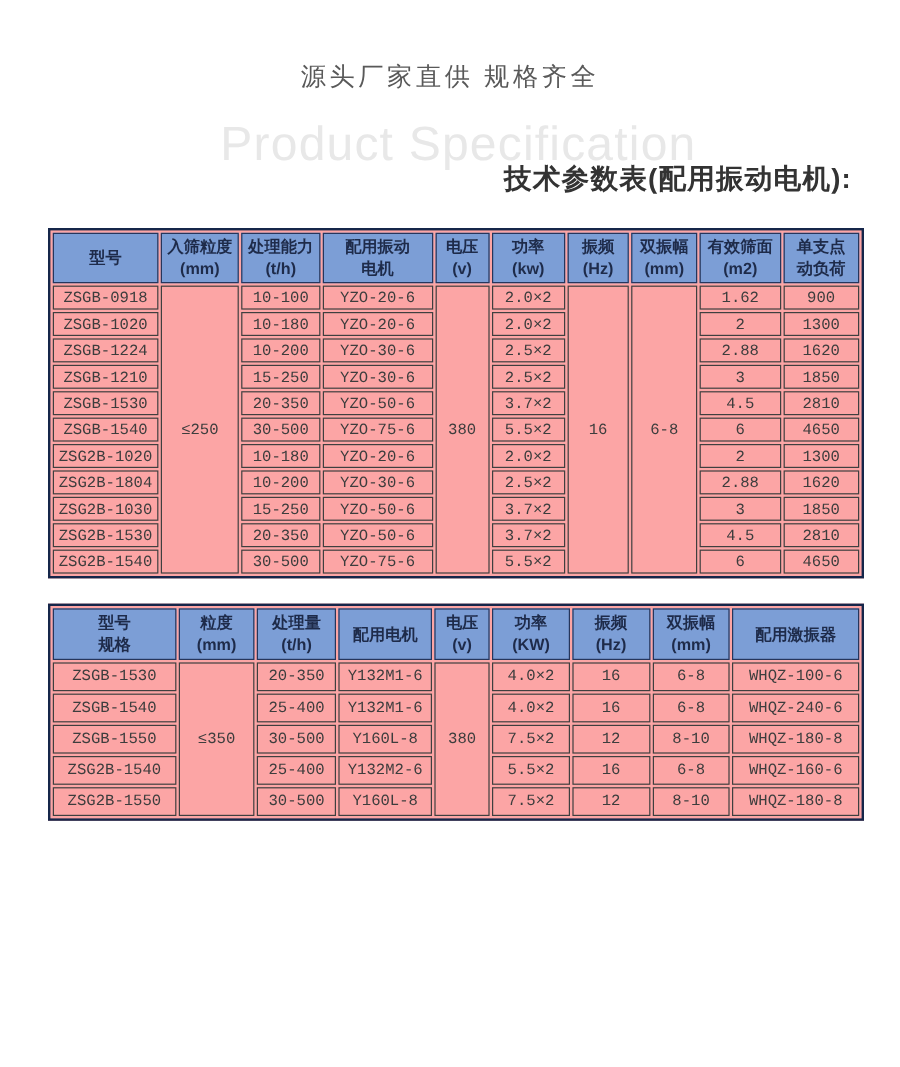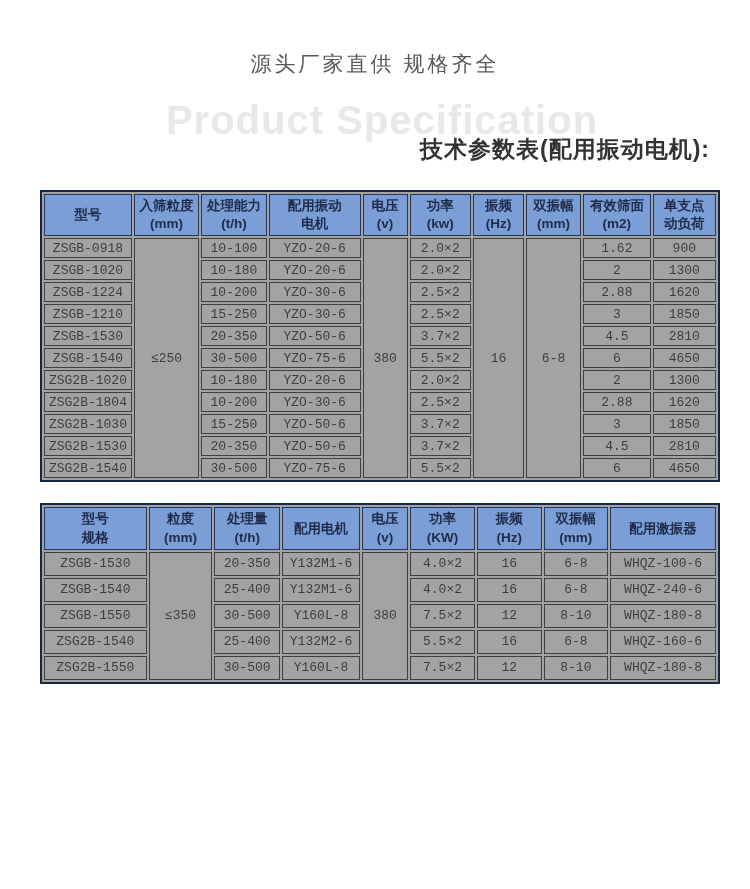--- a/index.html
+++ b/index.html
@@ -12,21 +12,21 @@
   body{
     width:750px;height:889px;overflow:hidden;
     font-family:"Liberation Sans","DejaVu Sans",sans-serif;
   }
   .page{width:750px;height:889px;position:relative;background:#fff;}
 
   
   .hero{position:relative;text-align:center;padding-top:50px;}
   .watermark{
     position:absolute;left:14px;right:0;top:98px;
-    font-size:40px;font-weight:700;letter-spacing:1px;
+    font-size:40px;font-weight:400;letter-spacing:1px;
     color:var(--watermark-gray);white-space:nowrap;
   }
   .hero-title{
     position:relative;z-index:1;
     font-size:76px;line-height:1.0;font-weight:900;
     letter-spacing:5px;color:var(--title-blue);
     text-shadow:1px 1px 0 rgba(40,100,220,.35);
   }
   .hero-subtitle{
     position:relative;z-index:1;margin-top:0;
@@ -41,21 +41,21 @@
   }
   .section.first .section-heading{margin-top:56px;text-align:right;}
   .section.second .section-heading{margin-top:33px;}
   .section.first table{margin-top:25px;}
   .section.second table{margin-top:21px;}
 
   
   table{
     width:680px;table-layout:fixed;
     border-collapse:separate;border-spacing:2px;
-    background:#a3a3a3;border:2px solid var(--outer-border);
+    background:#fca5a5;border:2px solid var(--outer-border);
   }
   th{
     background:var(--header-fill);
     border:1px solid #26365c;
     color:var(--header-text);
     font-size:13.5px;font-weight:bold;line-height:1.35;
     white-space:pre-line;text-align:center;vertical-align:middle;
     padding:2px 1px;
   }
   .t1 th{height:42px;}

